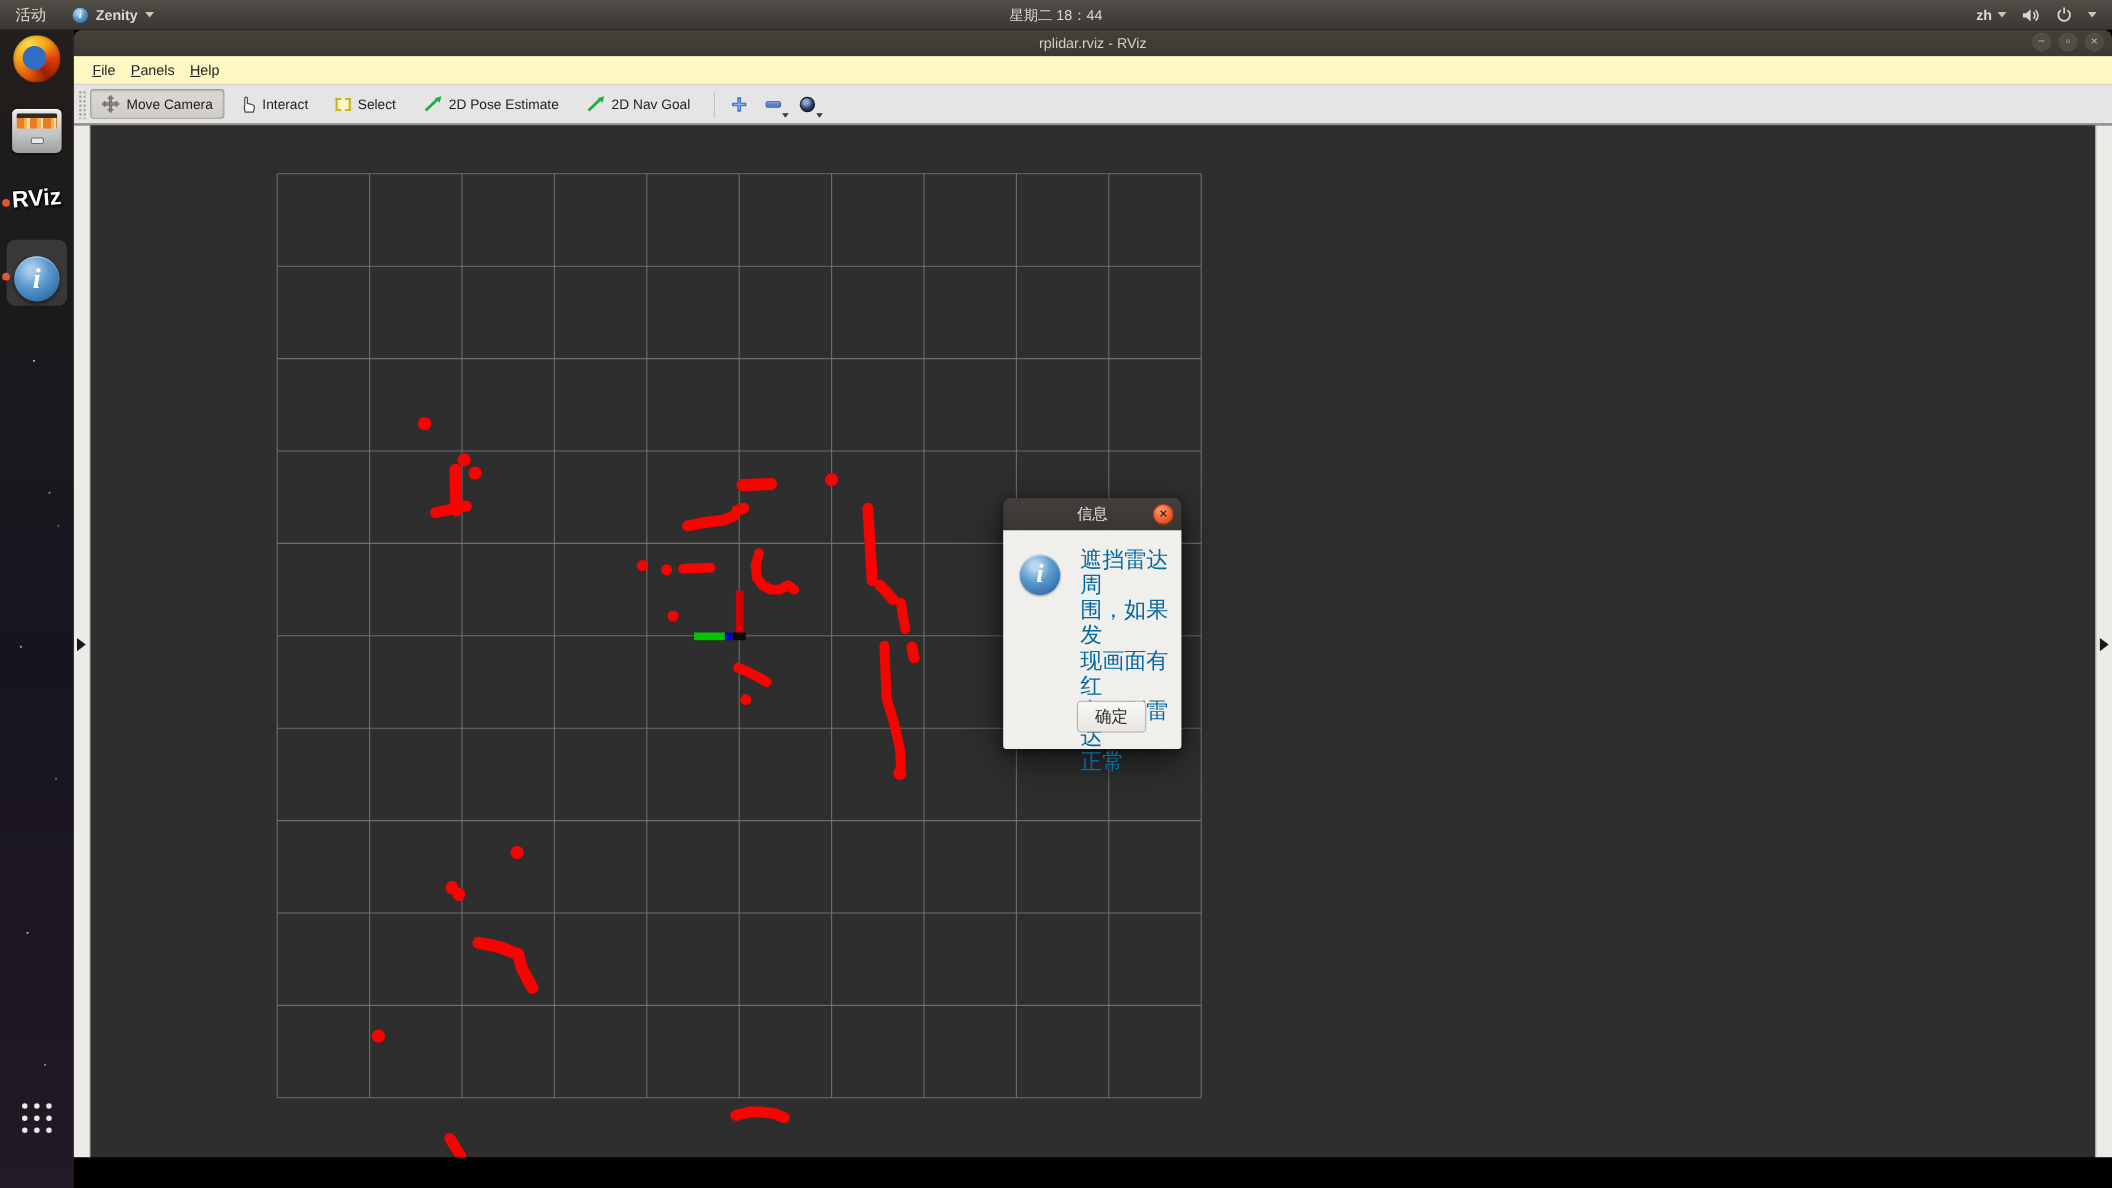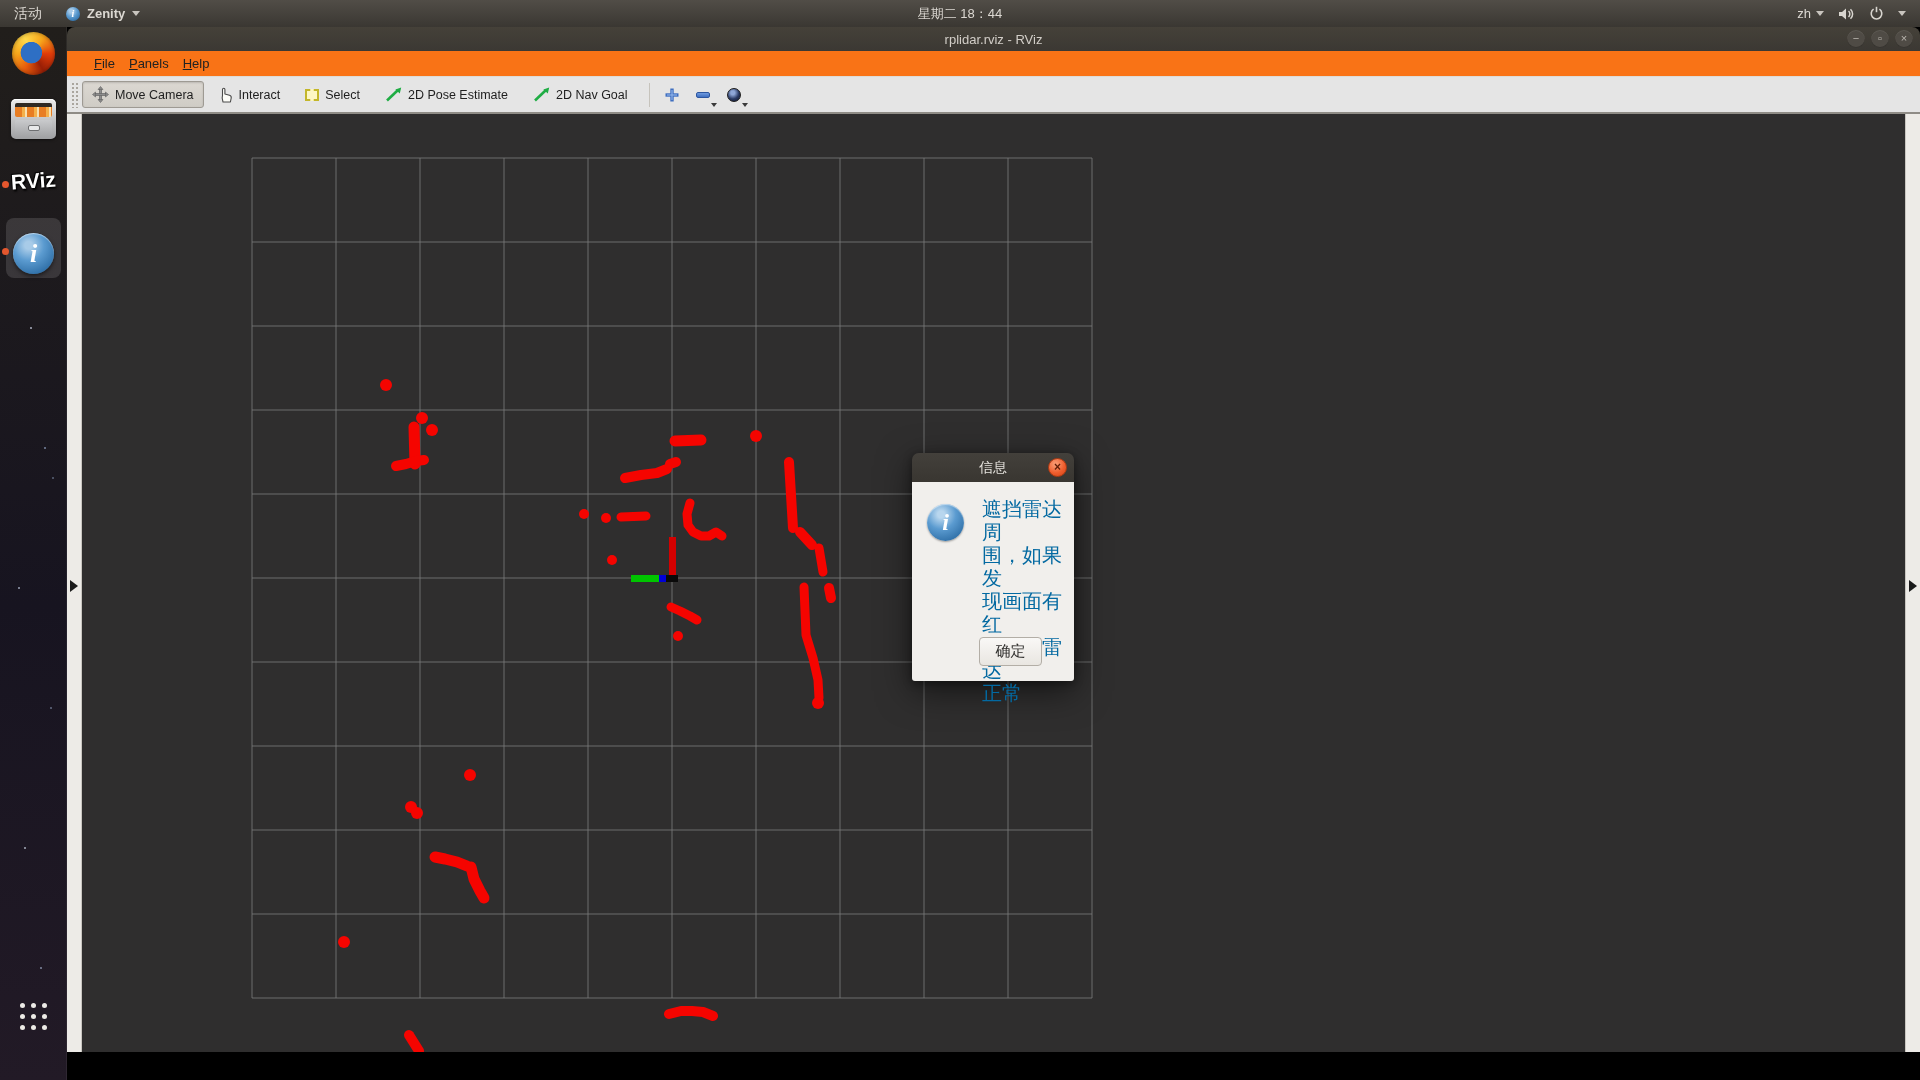--- a/index.html
+++ b/index.html
@@ -6,21 +6,21 @@
   html,body { width:1920px; height:1080px; overflow:hidden; background:#000;
     font-family:"Liberation Sans", sans-serif; -webkit-font-smoothing:antialiased; }
 
   
   .topbar { position:absolute; left:0; top:0; width:1920px; height:27px;
     background:linear-gradient(#514d47,#3a3732); color:#dcd8d2; font-size:13px;
     display:flex; align-items:center; z-index:50; }
   .tb-activities { padding:0 14px; font-size:14px; }
   .tb-app { display:flex; align-items:center; gap:7px; padding:0 10px; font-weight:700; }
   .tb-clock { position:absolute; left:0; right:0; text-align:center; font-weight:400; pointer-events:none; }
-  .tb-right { margin-left:auto; display:flex; align-items:center; gap:14px; padding-right:14px; }
+  .tb-right { margin-left:auto; display:flex; align-items:center; gap:14px; padding-right:14px;font-weight:bold; }
   .tb-lang { display:flex; align-items:center; gap:5px; }
   .caret-down { width:0; height:0; border-left:4px solid transparent; border-right:4px solid transparent;
     border-top:5px solid #c9c5bf; display:inline-block; }
   .info-bubble { width:14px; height:14px; border-radius:50%;
     background:radial-gradient(circle at 38% 30%, #a8cbe8 0 14%, #5b9bd0 45%, #2c6ba3 85%);
     color:#fff; font:italic 700 10px "Liberation Serif", serif; display:flex; align-items:center; justify-content:center; }
 
   
   .dock { position:absolute; left:0; top:27px; width:67px; height:1053px;
     background:linear-gradient(180deg,#211e1b,#171420 55%,#221a26); z-index:40; }
@@ -59,21 +59,21 @@
 
   
   .window { position:absolute; left:67px; top:27px; right:0; bottom:0; z-index:10; }
   .titlebar { height:24px; background:linear-gradient(#454139,#3b3833); border-radius:8px 8px 0 0;
     display:flex; align-items:center; justify-content:center; position:relative;
     color:#d2cec8; font-size:13px; }
   .win-btns { position:absolute; right:7px; top:3px; display:flex; gap:6px; }
   .win-btn { width:18px; height:18px; border-radius:50%; background:#4f4b45;
     box-shadow: inset 0 1px 0 rgba(255,255,255,.08), inset 0 -1px 0 rgba(0,0,0,.3);
     color:#bab6b0; font-size:11px; line-height:17px; text-align:center; }
-  .menubar { height:26px; background:#f97316; display:flex; align-items:center; padding-left:20px;
+  .menubar { height:26px; background:#fef9c3; display:flex; align-items:center; padding-left:10px;
     font-size:13px; color:#222; border-bottom:1px solid #dedbd5; }
   .menu-item { padding:0 7px; }
   .menu-item::first-letter { text-decoration:underline; }
   .toolbar { height:37px; background:#e5e5e5; display:flex; align-items:center; padding-left:4px;
     border-bottom:2px solid #8f8c86; }
   .tb-handle { width:7px; height:26px; margin-right:4px;
     background-image:radial-gradient(#a9a59e 1px, rgba(0,0,0,0) 1.3px); background-size:4px 4px; }
   .tool-btn { display:flex; align-items:center; gap:6px; padding:4px 9px; margin-right:5px;
     font-size:12.5px; color:#1e1e1e; border:1px solid rgba(0,0,0,0); border-radius:3px; }
   .tool-btn.active { background:linear-gradient(#dcd8d2,#cfccc5); border:1px solid #9e9a93;

